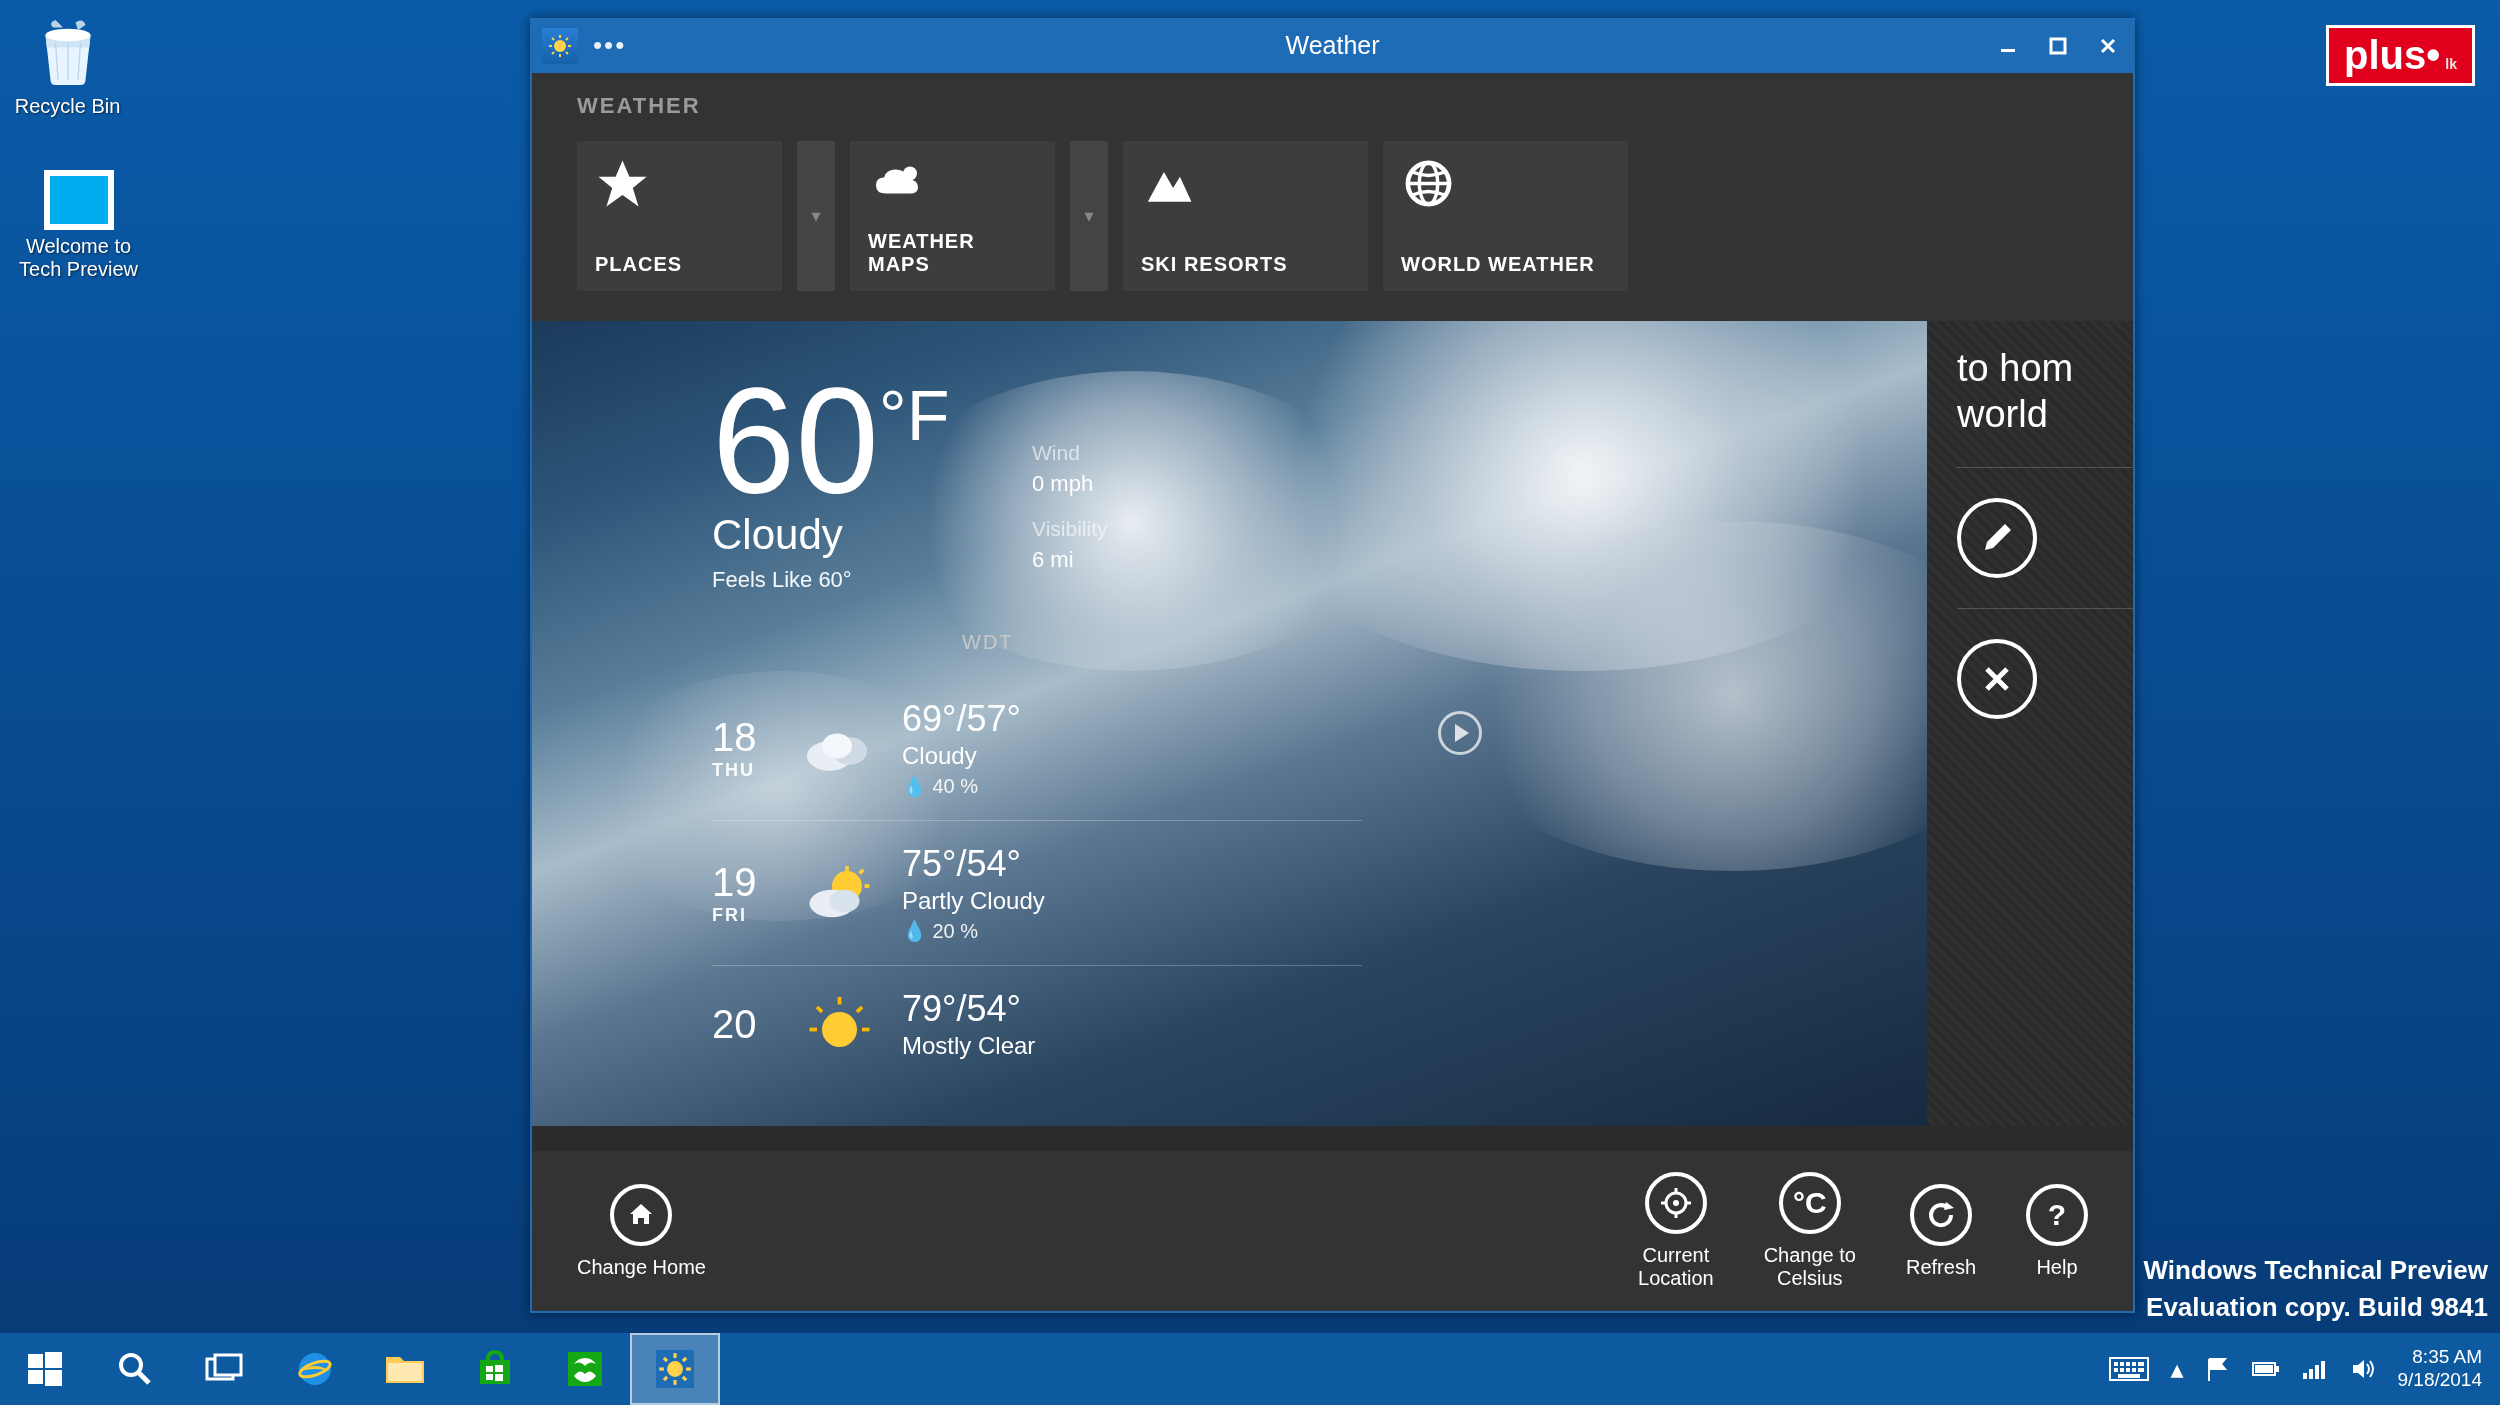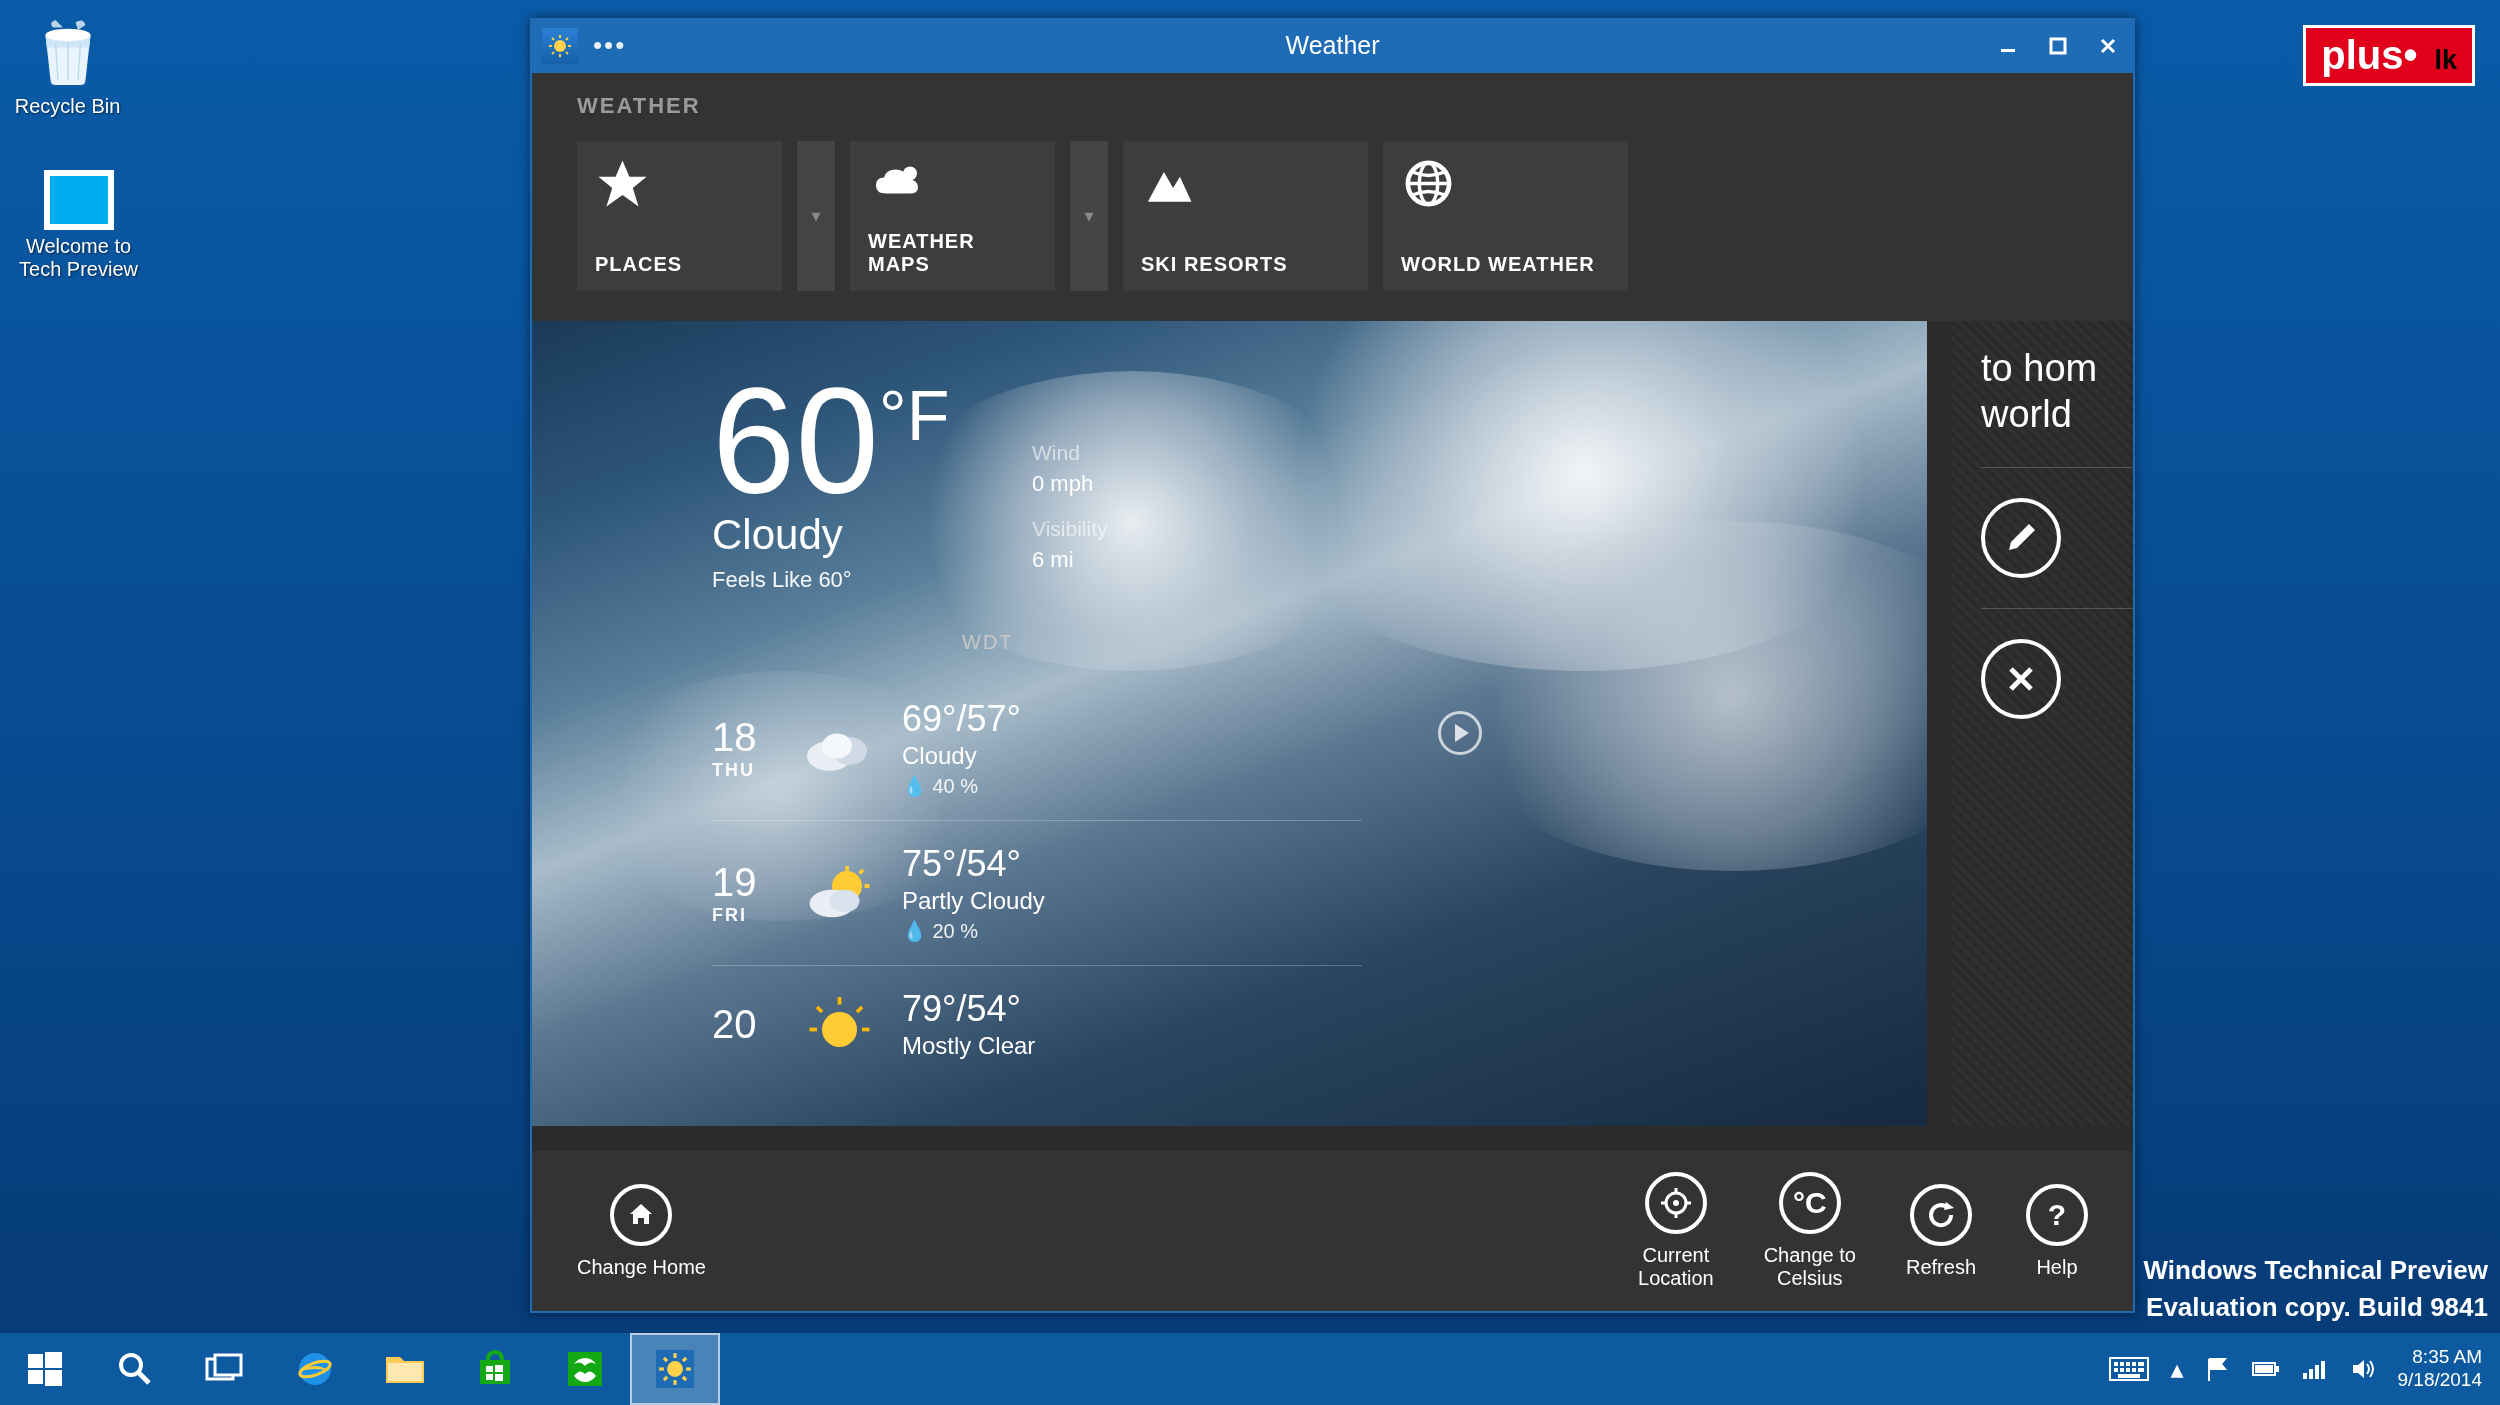--- a/index.html
+++ b/index.html
@@ -28,21 +28,21 @@
 
   .navbg { background:#333; padding: 20px 45px 30px; }
   .navlabel { color:#9a9a9a; font-size:22px; letter-spacing:2px; margin-bottom: 22px; font-weight:600;}
   .tiles { display:flex; gap:15px; }
   .tile { width: 245px; height: 150px; background:#3d3d3d; color:#fff; padding:15px 18px; display:flex; flex-direction:column; justify-content:space-between; cursor:pointer; position:relative; }
   .tile.wdrop { width:205px; }
   .tile .ticon { font-size:45px; height:60px; }
   .tile .tlabel { font-size:20px; font-weight:600; letter-spacing:1px; }
   .dropdown-sliver { width:38px; height:150px; background:#444; display:flex; align-items:center; justify-content:center; color:#888; font-size:18px; cursor:pointer; }
 
-  .content { position:relative; height: 805px; display:flex;gap:24px; }
+  .content { position:relative; height: 805px; display:flex; }
   .skybg { width: 1395px; height:100%; background: linear-gradient(160deg, #1a3a5a 0%, #2d5578 15%, #597e9a 30%, #a8bcca 42%, #5a7690 55%, #2a4560 72%, #162a40 100%); position:relative; overflow:hidden; }
   
   .cloud { position:absolute; background: radial-gradient(circle, rgba(255,255,255,.85) 0%, rgba(200,210,220,.6) 40%, transparent 70%); border-radius:50%; }
   .c1{width:500px;height:300px;left:350px;top:50px;}
   .c2{width:700px;height:400px;left:700px;top:-50px;}
   .c3{width:600px;height:350px;left:900px;top:200px; opacity:.7;}
   .c4{width:400px;height:250px;left:50px;top:350px; opacity:.4;}
 
   .current { position:absolute; left:180px; top:45px; color:#fff; }
   .bigtemp { font-size: 150px; font-weight:200; line-height:1; }
@@ -84,21 +84,21 @@
   .taskbar { position:absolute; bottom:0; left:0; right:0; height:72px; background:#0d5aa0; display:flex; align-items:center; }
   .tbtn { width:90px; height:72px; display:flex; align-items:center; justify-content:center; cursor:pointer;}
   .tbtn.active { background: rgba(255,255,255,.25); border:2px solid rgba(255,255,255,.6);}
   .tray { margin-left:auto; display:flex; align-items:center; color:#fff; gap:20px; padding-right:18px;}
   .tray .clock { text-align:right; font-size:19px; line-height:1.2;}
   .tray .ic { font-size:26px; }
 
   
   .watermark { position:absolute; right:12px; bottom:80px; color:#fff; font-size:26px; text-align:right; line-height:1.4;font-weight:bold;}
   .pluslogo { position:absolute; right:25px; top:25px; background:#e0001b; color:#fff; font-size:40px; font-weight:700; padding:5px 15px; border:3px solid #fff; display:flex; align-items:baseline;}
-  .pluslogo .lk{ font-size:27px; margin-left:17px; color: #000000;}
+  .pluslogo .lk{ font-size:14px; margin-left:5px; color: #e5e5e5;}
 
   svg { display:block; }
 </style>
 </head>
 <body>
 
 <div class="desktop-icon recycle-bin">
   <div class="ic">
     <svg class="bin-svg" viewBox="0 0 64 64">
         <path fill="#e8f4ff" d="M14 20 L50 20 L46 56 Q46 60 42 60 L22 60 Q18 60 18 56 Z"></path>

